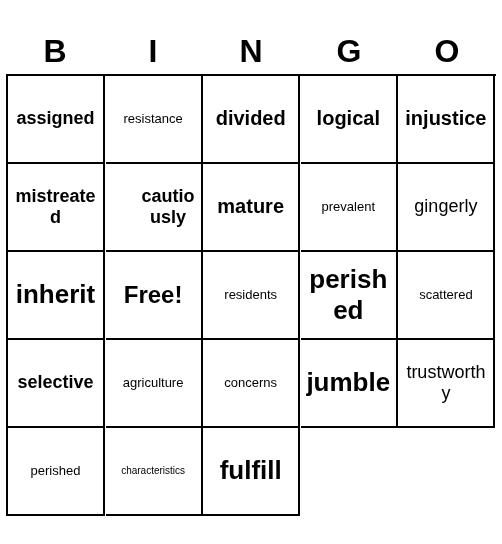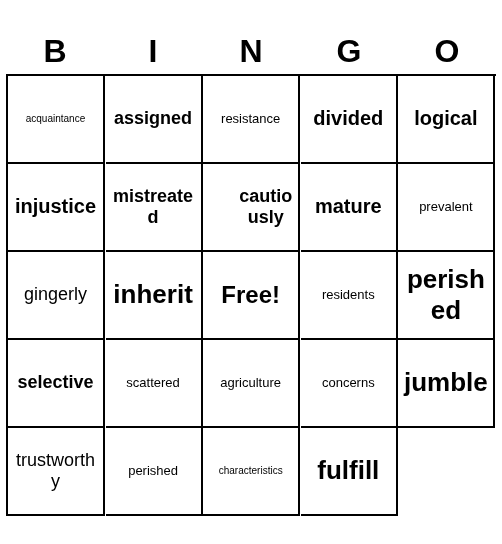--- a/index.html
+++ b/index.html
@@ -85,23 +85,20 @@
 
 <div class="bingo-container">
   <div class="bingo-header">
   <div class="bingo-header-cell">B</div>
       <div class="bingo-header-cell">I</div>
       <div class="bingo-header-cell">N</div>
       <div class="bingo-header-cell">G</div>
       <div class="bingo-header-cell">O</div>
     </div>
   <div class="bingo-grid">
-  <div class="bingo-cell">
-        <span class="cell-small" style="font-size: 10px;">acquaintance</span>
-      </div>
       <div class="bingo-cell">
         <span class="cell-medium" style="font-size: 18px; font-weight: bold;">assigned</span>
       </div>
       <div class="bingo-cell">
         <span class="cell-medium" style="font-size: 13px;">resistance</span>
       </div>
       <div class="bingo-cell">
         <span class="cell-medium" style="font-size: 20px; font-weight: bold;">divided</span>
       </div>
       <div class="bingo-cell">
@@ -131,24 +128,24 @@
       <div class="bingo-cell">
         <span class="free-cell" style="font-size: 24px; font-weight: bold;">Free!</span>
       </div>
       <div class="bingo-cell">
         <span class="cell-medium" style="font-size: 13px;">residents</span>
       </div>
       <div class="bingo-cell">
         <span class="cell-xlarge" style="font-size: 26px; font-weight: bold;">perished</span>
       </div>
       <div class="bingo-cell">
-        <span class="cell-medium" style="font-size: 18px; font-weight: bold;">selective</span>
+        <span class="cell-medium" style="font-size: 13px;">scattered</span>
       </div>
       <div class="bingo-cell">
-        <span class="cell-medium" style="font-size: 13px;">scattered</span>
+        <span class="cell-medium" style="font-size: 18px; font-weight: bold;">selective</span>
       </div>
       <div class="bingo-cell">
         <span class="cell-small" style="font-size: 13px;">agriculture</span>
       </div>
       <div class="bingo-cell">
         <span class="cell-medium" style="font-size: 13px;">concerns</span>
       </div>
       <div class="bingo-cell">
         <span class="cell-xlarge" style="font-size: 26px; font-weight: bold;">jumble</span>
       </div>

